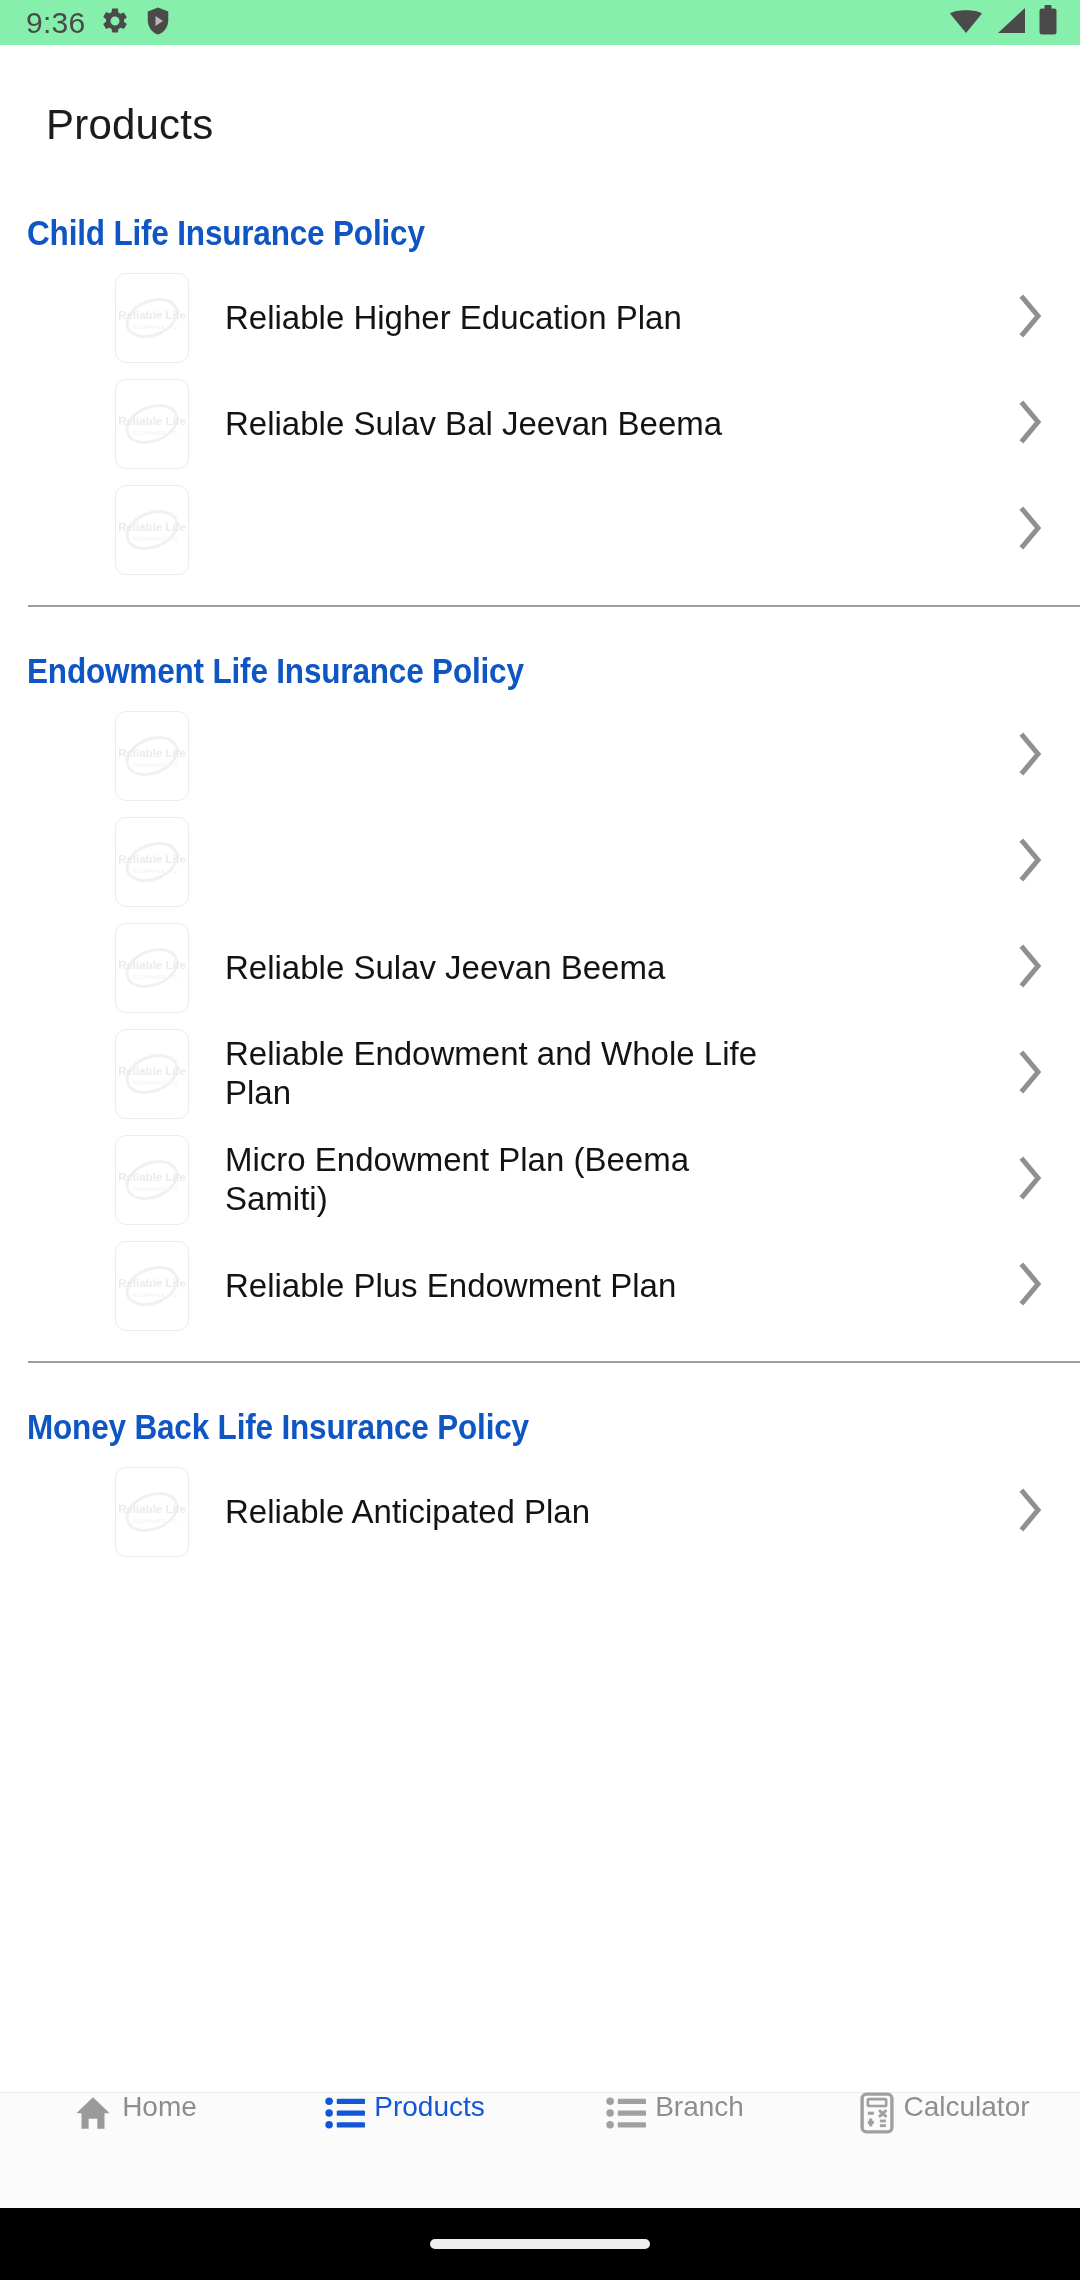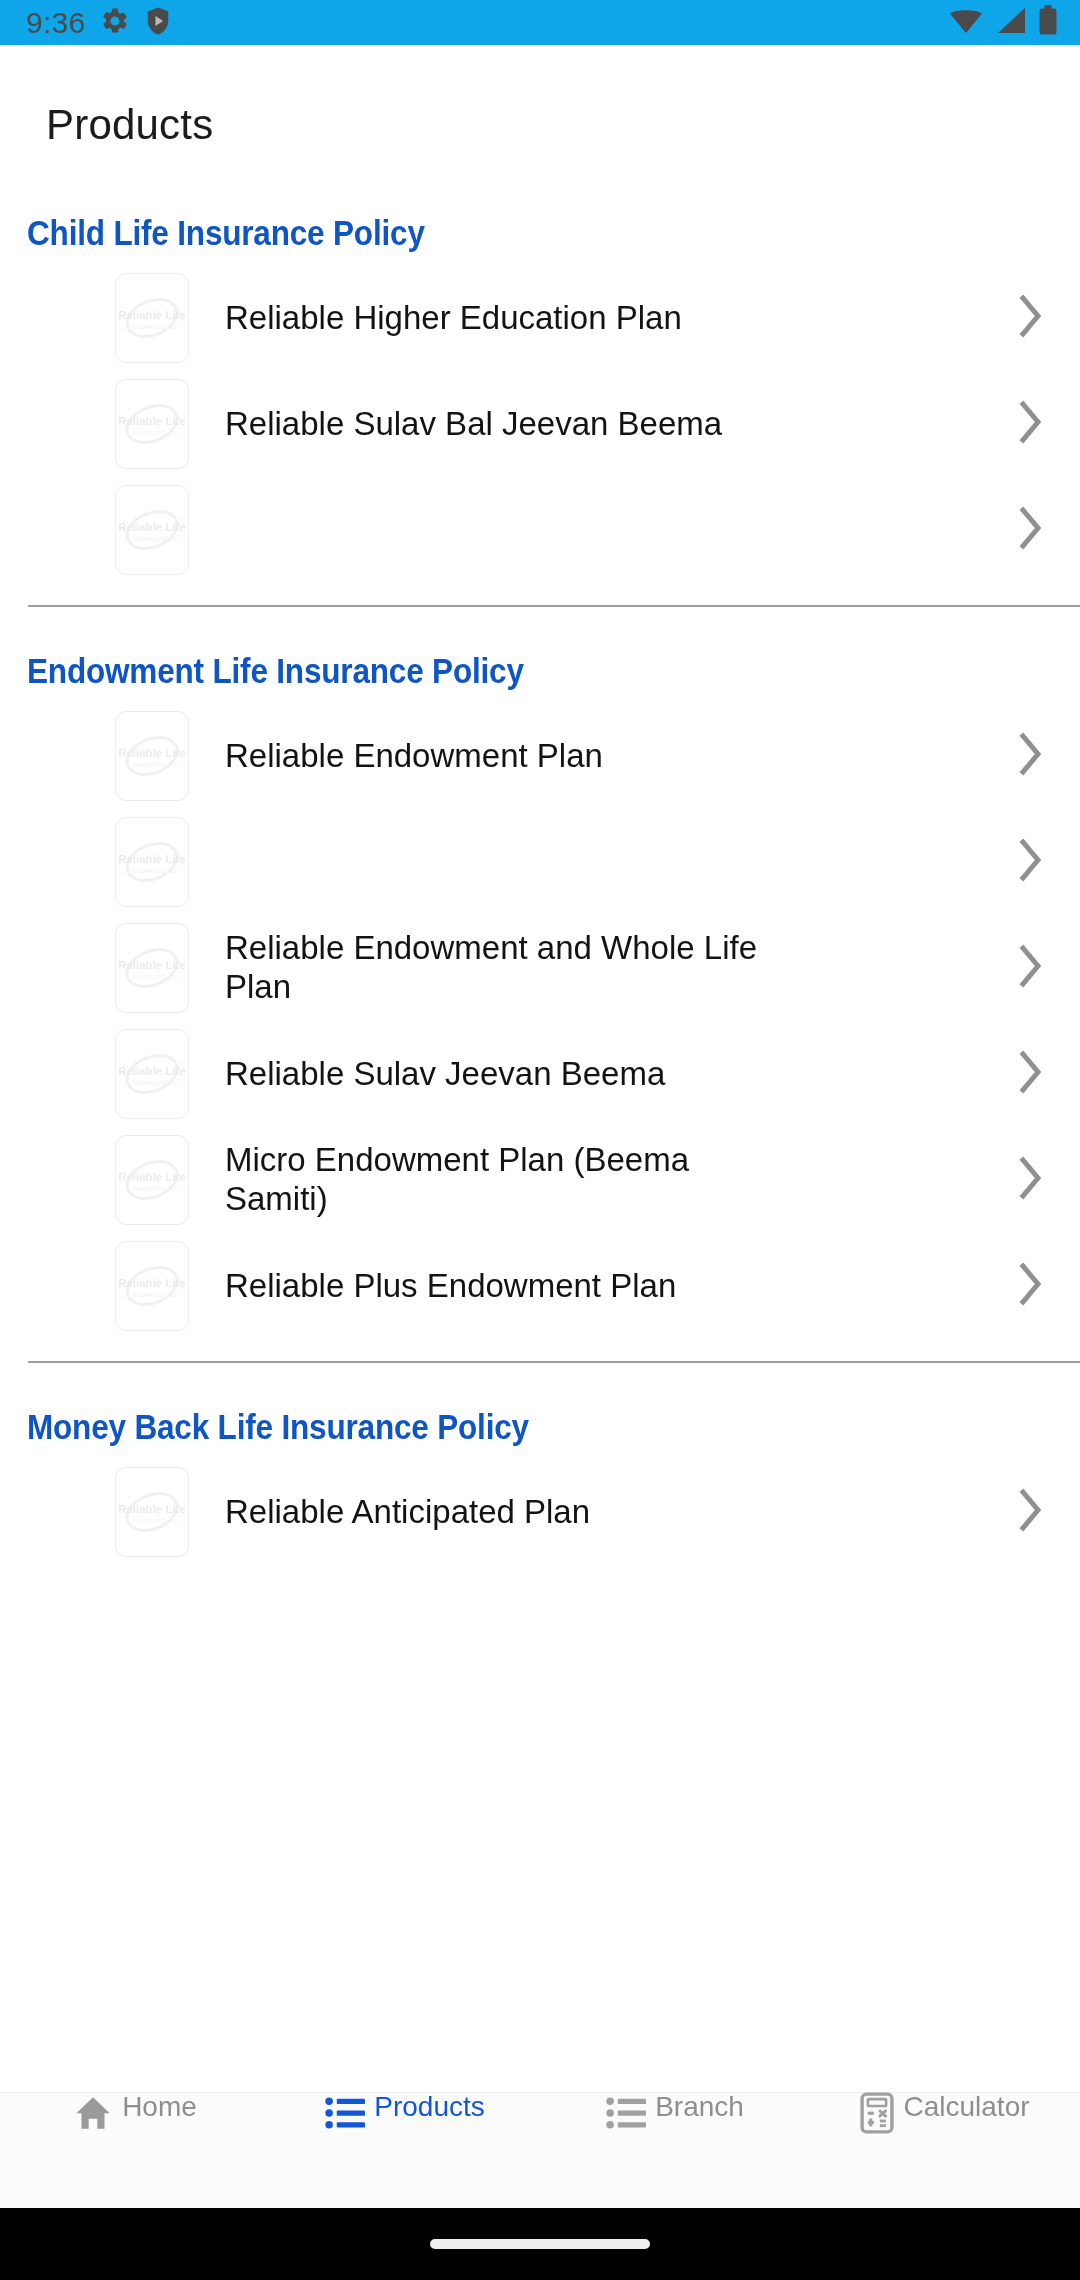--- a/index.html
+++ b/index.html
@@ -7,21 +7,21 @@
   body {
     font-family:"Liberation Sans", sans-serif;
     background:#ffffff;
     overflow:hidden;
     position:relative;
   }
 
   
   .statusbar{
     height:45px; width:1080px;
-    background:#0ea5e9;
+    background:#86efac;
     display:flex; align-items:center;
     padding:0 22px 0 26px;
     position:relative;
   }
   .sb-left{ display:flex; align-items:center; gap:14px; }
   .sb-time{ font-size:30px; color:#4a4a4a; letter-spacing:.3px; line-height:1; }
   .sb-right{ margin-left:auto; display:flex; align-items:center; gap:11px; }
   .ic{ display:block; }
 
   
@@ -215,68 +215,67 @@
     <div class="rows">
 
       <div class="row">
         <div class="thumb">
           <svg width="70" height="64" viewBox="0 0 70 64" aria-hidden="true">
             <ellipse cx="35" cy="32" rx="26" ry="17" fill="none" stroke="#f1f1f1" stroke-width="3" transform="rotate(-22 35 32)"></ellipse>
             <text x="35" y="33" font-family="'Liberation Sans',sans-serif" font-size="11.5" font-weight="bold" fill="#ebebeb" text-anchor="middle">Reliable Life</text>
             <text x="38" y="43" font-family="'Liberation Sans',sans-serif" font-size="5" fill="#efefef" text-anchor="middle" letter-spacing="0.4">INSURANCE LTD</text>
           </svg>
         </div>
-        <div class="row-title">Reliable Endowment Plan</div>
-        <span class="chev">
-          <svg width="26" height="44" viewBox="0 0 26 44">
-              <path d="M5 4 L20 22 L5 40" fill="none" stroke="#909090" stroke-width="5" stroke-linecap="square"></path>
-            </svg>
-        </span>
-      </div>
-
-      <div class="row">
-        <div class="thumb">
-          <svg width="70" height="64" viewBox="0 0 70 64" aria-hidden="true">
-            <ellipse cx="35" cy="32" rx="26" ry="17" fill="none" stroke="#f1f1f1" stroke-width="3" transform="rotate(-22 35 32)"></ellipse>
-            <text x="35" y="33" font-family="'Liberation Sans',sans-serif" font-size="11.5" font-weight="bold" fill="#ebebeb" text-anchor="middle">Reliable Life</text>
-            <text x="38" y="43" font-family="'Liberation Sans',sans-serif" font-size="5" fill="#efefef" text-anchor="middle" letter-spacing="0.4">INSURANCE LTD</text>
-          </svg>
-        </div>
+        <span class="chev">
+          <svg width="26" height="44" viewBox="0 0 26 44">
+              <path d="M5 4 L20 22 L5 40" fill="none" stroke="#909090" stroke-width="5" stroke-linecap="square"></path>
+            </svg>
+        </span>
+      </div>
+
+      <div class="row">
+        <div class="thumb">
+          <svg width="70" height="64" viewBox="0 0 70 64" aria-hidden="true">
+            <ellipse cx="35" cy="32" rx="26" ry="17" fill="none" stroke="#f1f1f1" stroke-width="3" transform="rotate(-22 35 32)"></ellipse>
+            <text x="35" y="33" font-family="'Liberation Sans',sans-serif" font-size="11.5" font-weight="bold" fill="#ebebeb" text-anchor="middle">Reliable Life</text>
+            <text x="38" y="43" font-family="'Liberation Sans',sans-serif" font-size="5" fill="#efefef" text-anchor="middle" letter-spacing="0.4">INSURANCE LTD</text>
+          </svg>
+        </div>
+        <span class="chev">
+          <svg width="26" height="44" viewBox="0 0 26 44">
+              <path d="M5 4 L20 22 L5 40" fill="none" stroke="#909090" stroke-width="5" stroke-linecap="square"></path>
+            </svg>
+        </span>
+      </div>
+
+      <div class="row">
+        <div class="thumb">
+          <svg width="70" height="64" viewBox="0 0 70 64" aria-hidden="true">
+            <ellipse cx="35" cy="32" rx="26" ry="17" fill="none" stroke="#f1f1f1" stroke-width="3" transform="rotate(-22 35 32)"></ellipse>
+            <text x="35" y="33" font-family="'Liberation Sans',sans-serif" font-size="11.5" font-weight="bold" fill="#ebebeb" text-anchor="middle">Reliable Life</text>
+            <text x="38" y="43" font-family="'Liberation Sans',sans-serif" font-size="5" fill="#efefef" text-anchor="middle" letter-spacing="0.4">INSURANCE LTD</text>
+          </svg>
+        </div>
+        <div class="row-title">Reliable Sulav Jeevan Beema</div>
         <span class="chev">
           <svg width="26" height="44" viewBox="0 0 26 44">
               <path d="M5 4 L20 22 L5 40" fill="none" stroke="#909090" stroke-width="5" stroke-linecap="square"></path>
             </svg>
         </span>
       </div>
 
       <div class="row">
         <div class="thumb">
           <svg width="70" height="64" viewBox="0 0 70 64" aria-hidden="true">
             <ellipse cx="35" cy="32" rx="26" ry="17" fill="none" stroke="#f1f1f1" stroke-width="3" transform="rotate(-22 35 32)"></ellipse>
             <text x="35" y="33" font-family="'Liberation Sans',sans-serif" font-size="11.5" font-weight="bold" fill="#ebebeb" text-anchor="middle">Reliable Life</text>
             <text x="38" y="43" font-family="'Liberation Sans',sans-serif" font-size="5" fill="#efefef" text-anchor="middle" letter-spacing="0.4">INSURANCE LTD</text>
           </svg>
         </div>
         <div class="row-title">Reliable Endowment and Whole Life Plan</div>
-        <span class="chev">
-          <svg width="26" height="44" viewBox="0 0 26 44">
-              <path d="M5 4 L20 22 L5 40" fill="none" stroke="#909090" stroke-width="5" stroke-linecap="square"></path>
-            </svg>
-        </span>
-      </div>
-
-      <div class="row">
-        <div class="thumb">
-          <svg width="70" height="64" viewBox="0 0 70 64" aria-hidden="true">
-            <ellipse cx="35" cy="32" rx="26" ry="17" fill="none" stroke="#f1f1f1" stroke-width="3" transform="rotate(-22 35 32)"></ellipse>
-            <text x="35" y="33" font-family="'Liberation Sans',sans-serif" font-size="11.5" font-weight="bold" fill="#ebebeb" text-anchor="middle">Reliable Life</text>
-            <text x="38" y="43" font-family="'Liberation Sans',sans-serif" font-size="5" fill="#efefef" text-anchor="middle" letter-spacing="0.4">INSURANCE LTD</text>
-          </svg>
-        </div>
-        <div class="row-title">Reliable Sulav Jeevan Beema</div>
         <span class="chev">
           <svg width="26" height="44" viewBox="0 0 26 44">
               <path d="M5 4 L20 22 L5 40" fill="none" stroke="#909090" stroke-width="5" stroke-linecap="square"></path>
             </svg>
         </span>
       </div>
 
       <div class="row">
         <div class="thumb">
           <svg width="70" height="64" viewBox="0 0 70 64" aria-hidden="true">

